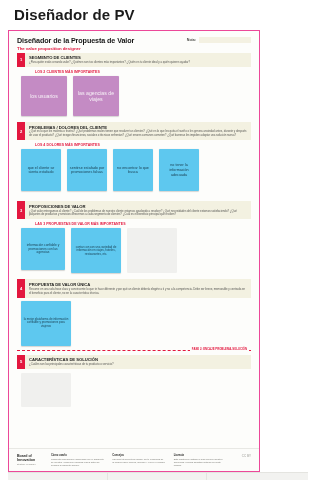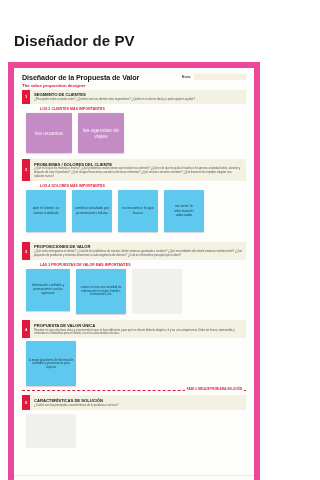--- a/index.html
+++ b/index.html
@@ -10,33 +10,32 @@
     overflow: hidden;
   }
   .app { position: relative; width: 316px; height: 480px; background: #fff; }
 
   
   .topbar {
     height: 28px;
     display: flex; align-items: center;
     padding: 0 0 0 14px;
     background: #ffffff;
-    margin-top: 26px;
   }
   .topbar-title {
     font-size: 15px; font-weight: 700; color: #1b1b1b;
     letter-spacing: .1px;
   }
 
   
   .sheet {
-    position: absolute; left: 8px; top: 36px;
+    position: absolute; left: 8px; top: 30px;
     width: 252px; height: 442px;
     background: #fdfdfb;
-    border: 6px solid #ec4899;
+    border: 1px solid #ec4899;
     overflow: hidden;
   }
 
   
   .doc-head { padding: 5px 8px 2px 8px; position: relative; }
   .doc-title { font-size: 7.2px; font-weight: 700; color: #161616; letter-spacing: -.1px; }
   .doc-sub   { font-size: 4.4px; font-weight: 700; color: #e3173e; letter-spacing: -.05px; margin-top: .5px; }
   .note-field { position: absolute; right: 8px; top: 6px; display: flex; align-items: center; gap: 3px; }
   .note-label { font-size: 3.6px; font-weight: 700; color: #4a4a46; }
   .note-input {

